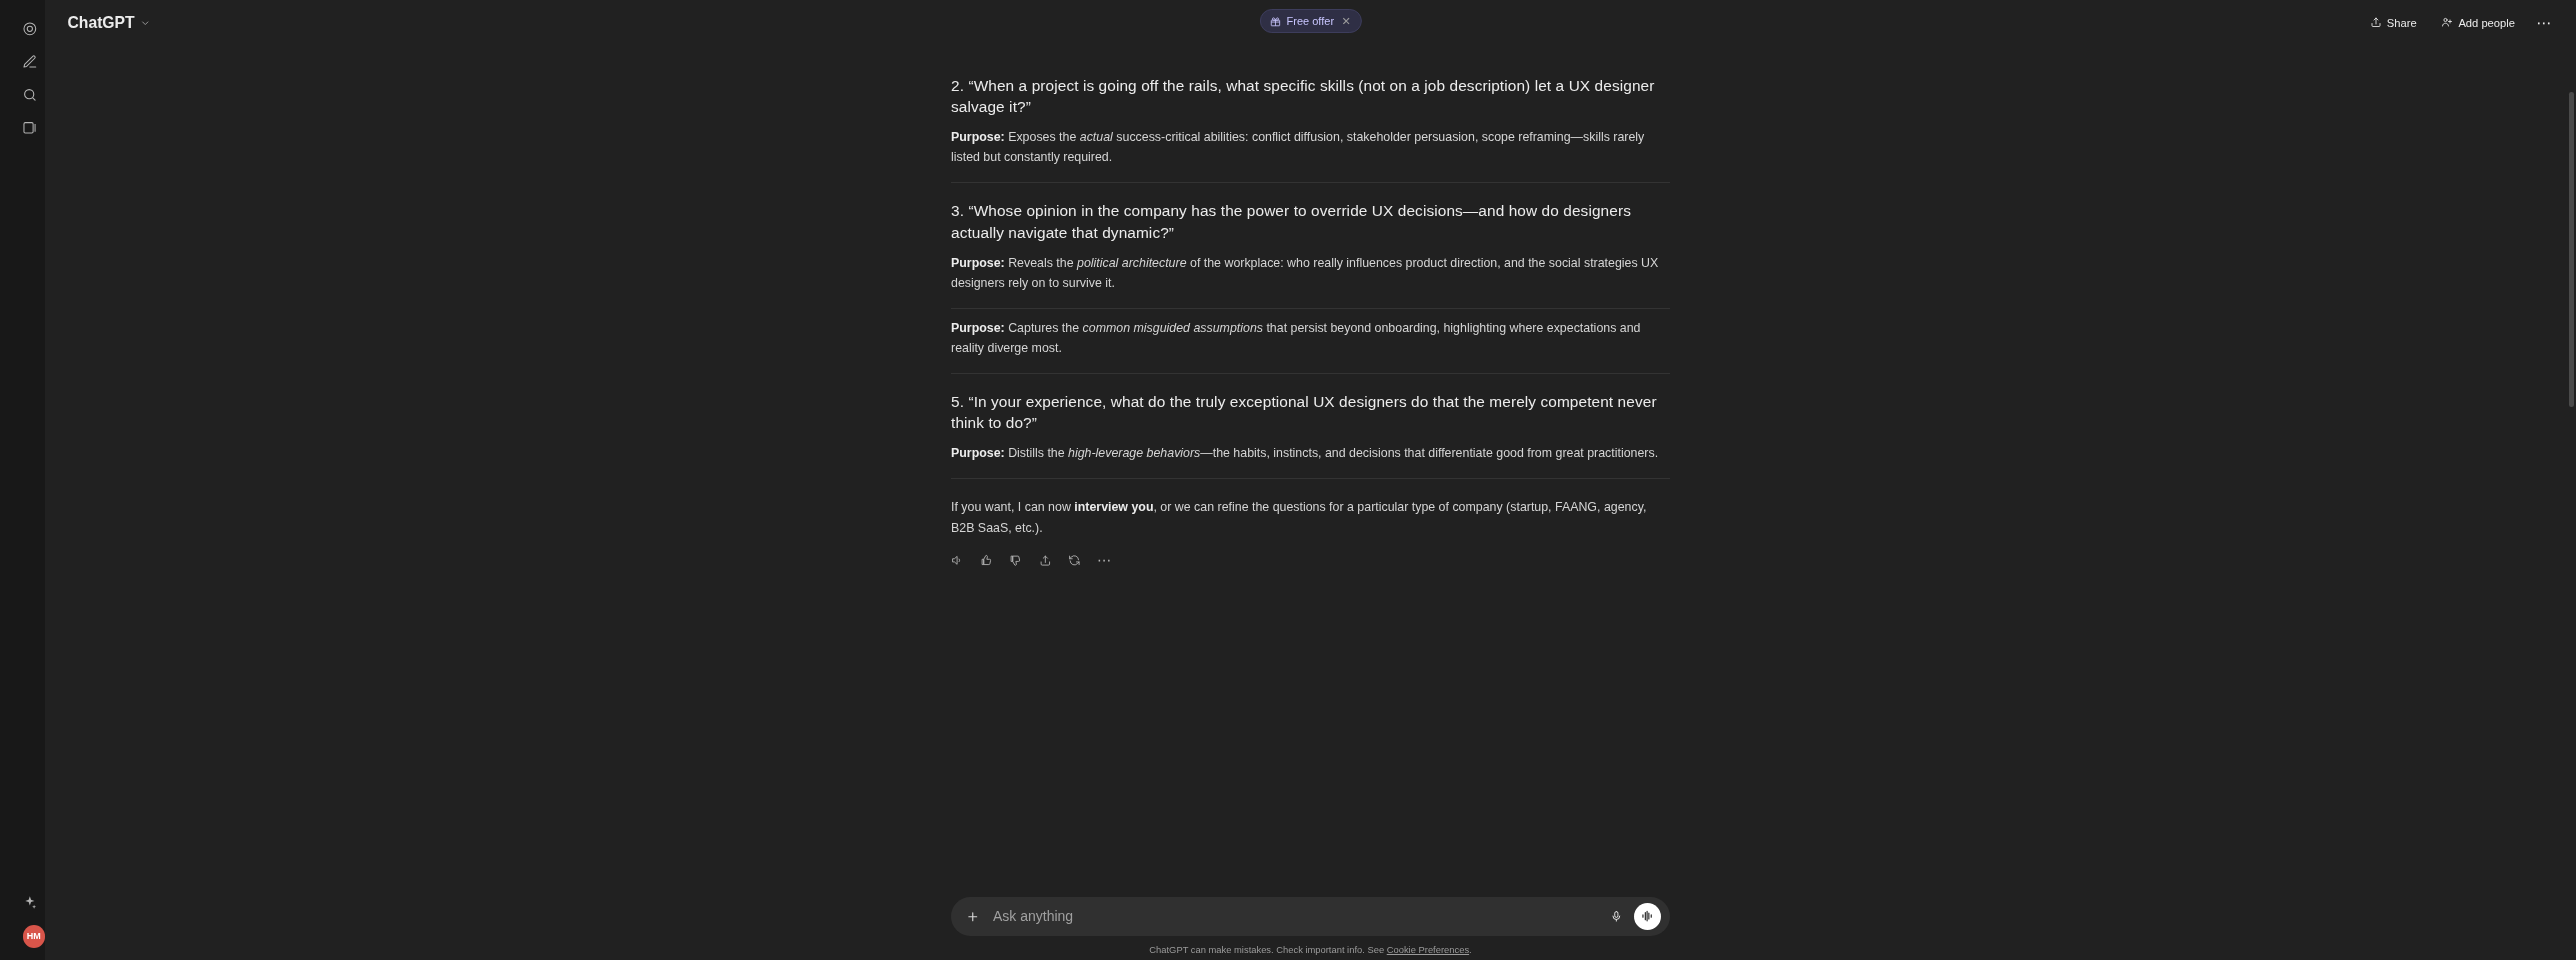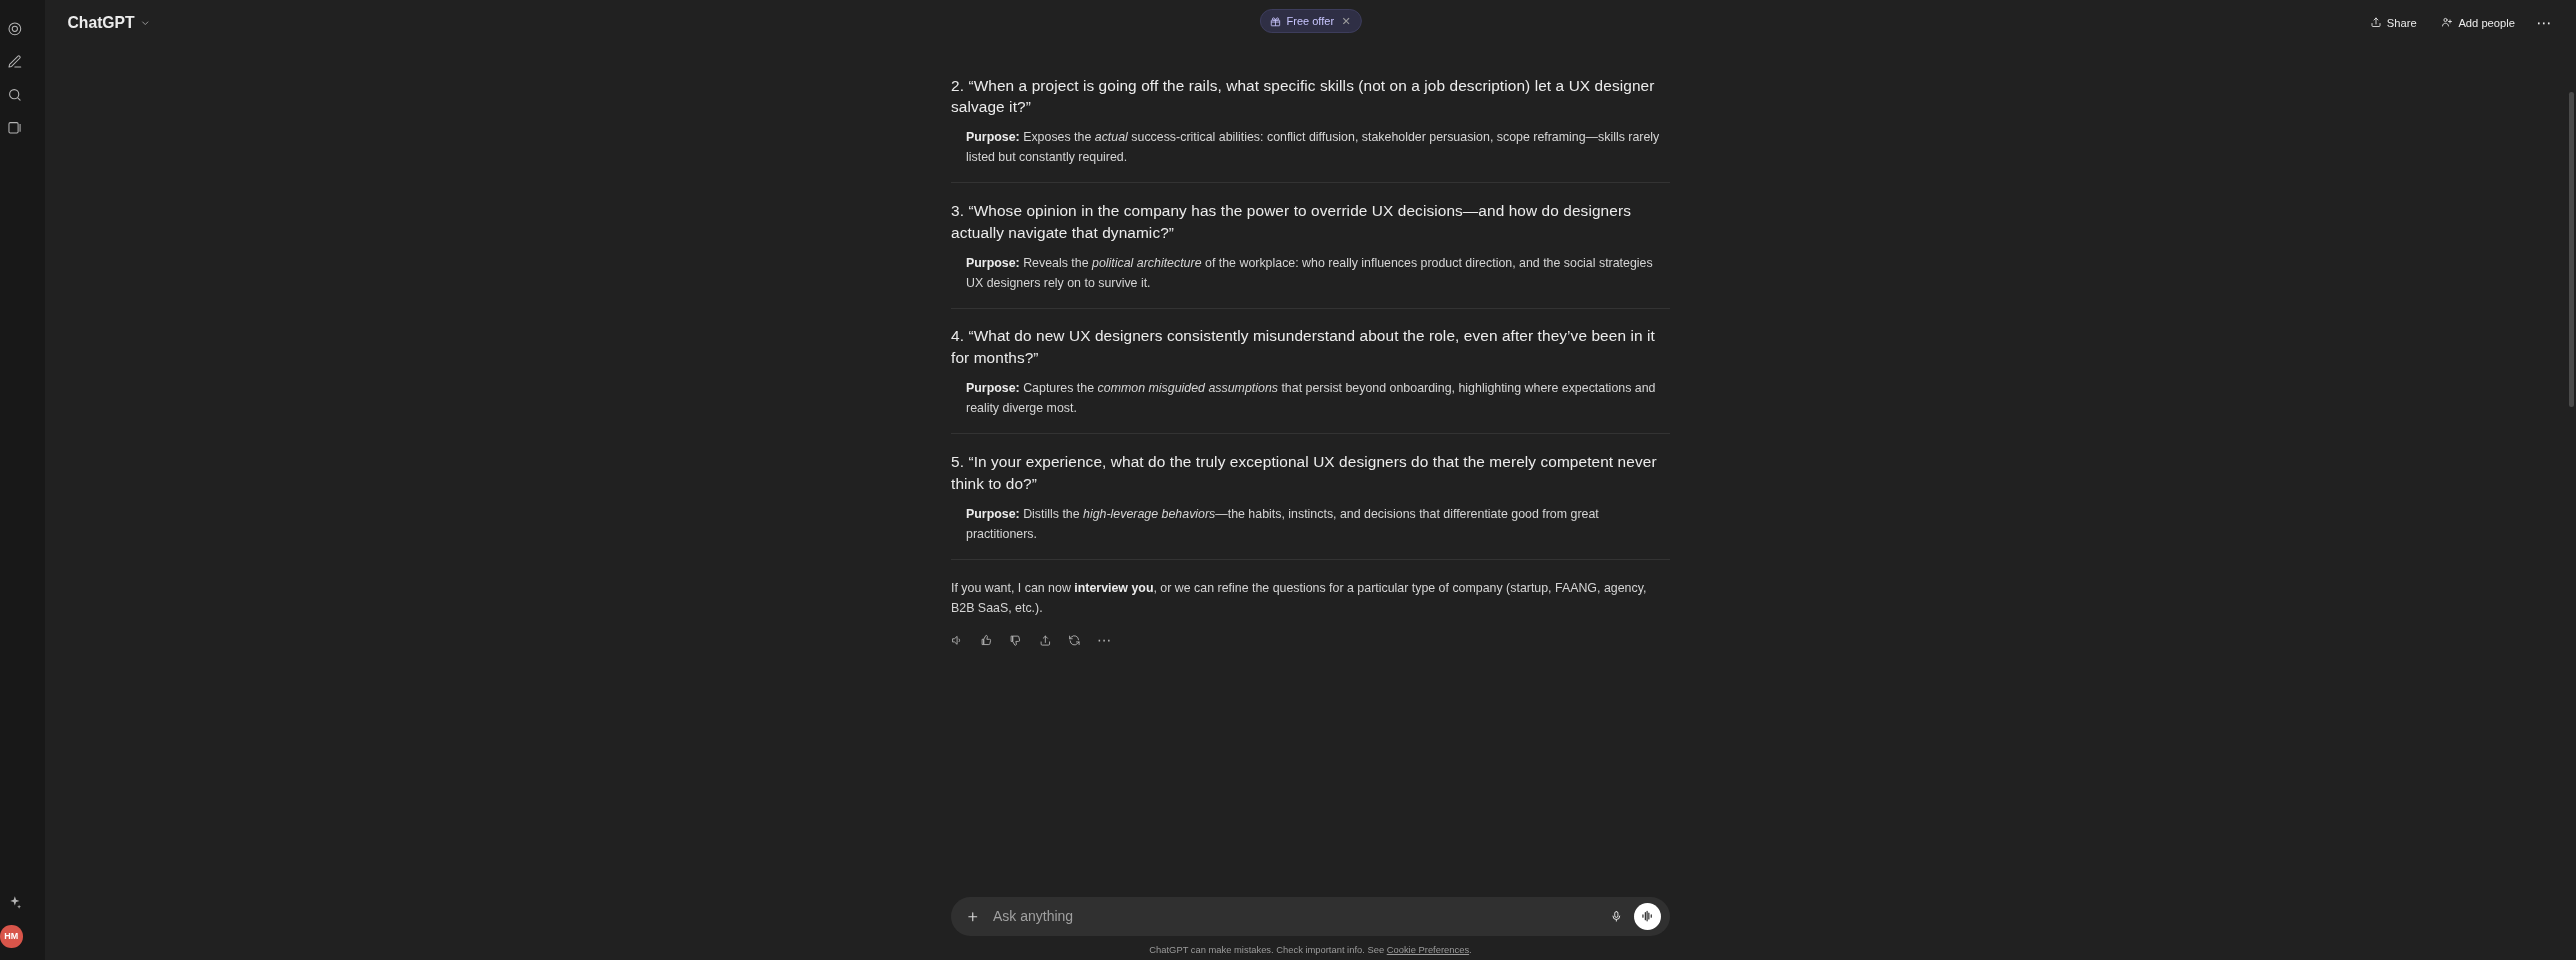--- a/index.html
+++ b/index.html
@@ -9,21 +9,21 @@
     font-family: "Liberation Sans", sans-serif;
     color: #ececec;
     overflow: hidden;
   }
   .app { position: relative; width: 2576px; height: 961px; display: flex; }
 
   
   .sidebar {
     width: 45px; height: 100%;
     background: #181818;
-    display: flex; flex-direction: column; align-items: flex-start;
+    display: flex; flex-direction: column; align-items: flex-end;
     padding-top: 13.5px;
     flex: 0 0 45px;
   }
   .side-icon {
     width: 30px; height: 30px;
     display: flex; align-items: center; justify-content: center;
     border-radius: 6px;
     color: #b4b4b4;
     margin-bottom: 3px;
     cursor: pointer;
@@ -101,21 +101,20 @@
   .qsep { border-top: 0.7px solid #333333; margin-top: 0; }
   .qtitle {
     font-size: 15.4px; font-weight: 400; line-height: 1.42;
     color: #ececec;
     margin: 16.5px 0 0 0;
     letter-spacing: 0.1px;
   }
   .qpurpose {
     font-size: 12.4px; line-height: 1.62; color: #d5d5d5;
     margin-top: 9px;
-    margin-left: 15px;
   }
   .qpurpose b { color: #ececec; font-weight: 700; }
   .qpurpose i { font-style: italic; }
 
   .closing {
     font-size: 12.4px; line-height: 1.62; color: #d5d5d5;
     margin-top: 18px;
   }
   .closing b { color: #ececec; font-weight: 700; }
 
@@ -285,21 +284,20 @@
 
         <div class="qblock">
           <div class="qtitle">3. “Whose opinion in the company has the power to override UX decisions—and how do designers actually navigate that dynamic?”</div>
           <div class="qpurpose">
             <b>Purpose:</b><span> Reveals the </span><i>political architecture</i><span> of the workplace: who really influences product direction, and the social strategies UX designers rely on to survive it.</span>
           </div>
         </div>
         <div class="qsep"></div>
 
         <div class="qblock">
-          <div class="qtitle">4. “What do new UX designers consistently misunderstand about the role, even after they’ve been in it for months?”</div>
           <div class="qpurpose">
             <b>Purpose:</b><span> Captures the </span><i>common misguided assumptions</i><span> that persist beyond onboarding, highlighting where expectations and reality diverge most.</span>
           </div>
         </div>
         <div class="qsep"></div>
 
         <div class="qblock">
           <div class="qtitle">5. “In your experience, what do the truly exceptional UX designers do that the merely competent never think to do?”</div>
           <div class="qpurpose">
             <b>Purpose:</b><span> Distills the </span><i>high-leverage behaviors</i><span>—the habits, instincts, and decisions that differentiate good from great practitioners.</span>

